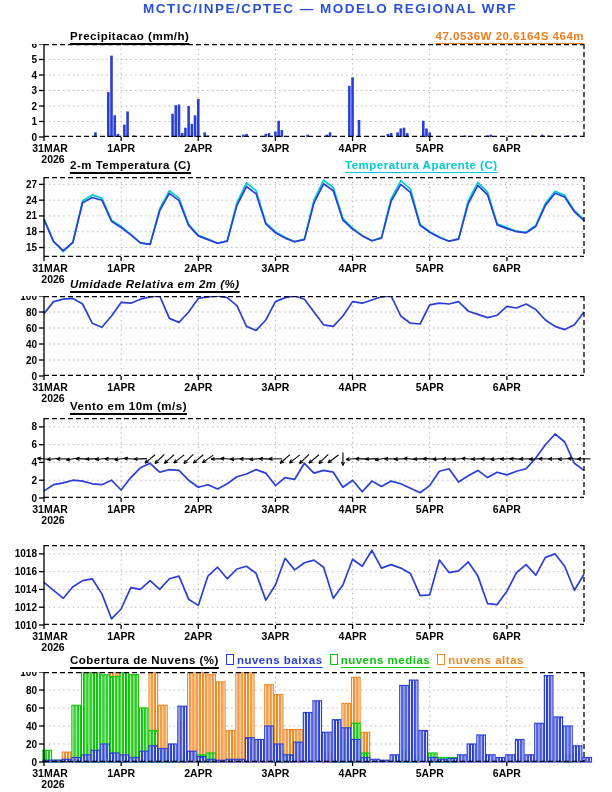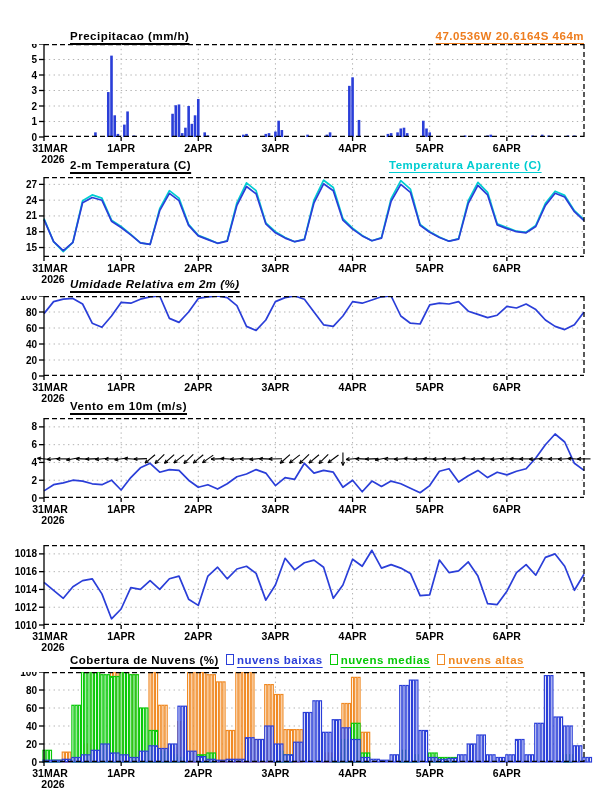--- a/index.html
+++ b/index.html
@@ -7,32 +7,33 @@
         font-family:"Liberation Sans",sans-serif;font-weight:bold;}
   .hdr-title{position:absolute;top:1px;left:60px;width:540px;text-align:center;
              font-size:13.5px;letter-spacing:1.5px;color:var(--c-hblue);}
   .station-row{position:absolute;top:16px;left:8px;font-size:12.5px;letter-spacing:1px;
                color:var(--c-orange);}
   .station-row .run{margin-left:58px;}
   .trow{position:absolute;font-size:11.5px;letter-spacing:.5px;color:#000;white-space:nowrap;}
   .ptitle{text-decoration:underline;text-underline-offset:3px;text-decoration-thickness:1.5px;}
   .coords{position:absolute;top:30px;right:28px;font-size:11.5px;letter-spacing:.5px;
           color:var(--c-orange);text-decoration:underline;text-underline-offset:3px;}
-  .leg-cyan{color:var(--c-cyan);text-decoration:underline;text-underline-offset:3px;margin-left:44px;}
+  .leg-cyan{color:var(--c-cyan);text-decoration:underline;text-underline-offset:3px;}
   .leg-item{text-decoration:underline;text-underline-offset:3px;}
   .lg-sq{display:inline-block;width:6px;height:9px;border:1.6px solid;background:#fff;
          vertical-align:-1px;margin:0 3px 0 7px;}
   svg{position:absolute;left:0;display:block;}
   svg text{font-family:"Liberation Sans",sans-serif;font-weight:bold;fill:#000;}
 </style>
 </head>
 <body>
 
 <div class="page" style="--c-hblue: #2b50d4; --c-orange: #ee7d1e; --c-cyan: #00cdd1;">
 
+  <div class="hdr-title">MCTIC/INPE/CPTEC — MODELO REGIONAL WRF</div>
 
 
   <div class="trow" style="top:30px;left:70px;">
     <span class="ptitle">Precipitacao (mm/h)</span>
   </div>
   <div class="coords">47.0536W 20.6164S 464m</div>
   <svg id="svg-precip" width="612" height="123" style="top: 44px;">
       <g>
         <line x1="44" y1="77.5" x2="584" y2="77.5" stroke="#b3b3b3" stroke-width="1" stroke-dasharray="1.4 3.4"></line>
         <line x1="44" y1="62" x2="584" y2="62" stroke="#b3b3b3" stroke-width="1" stroke-dasharray="1.4 3.4"></line>

